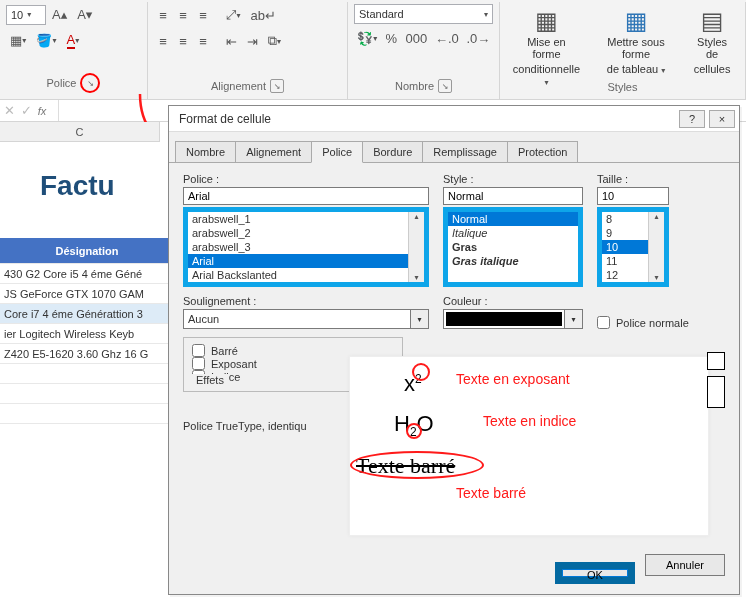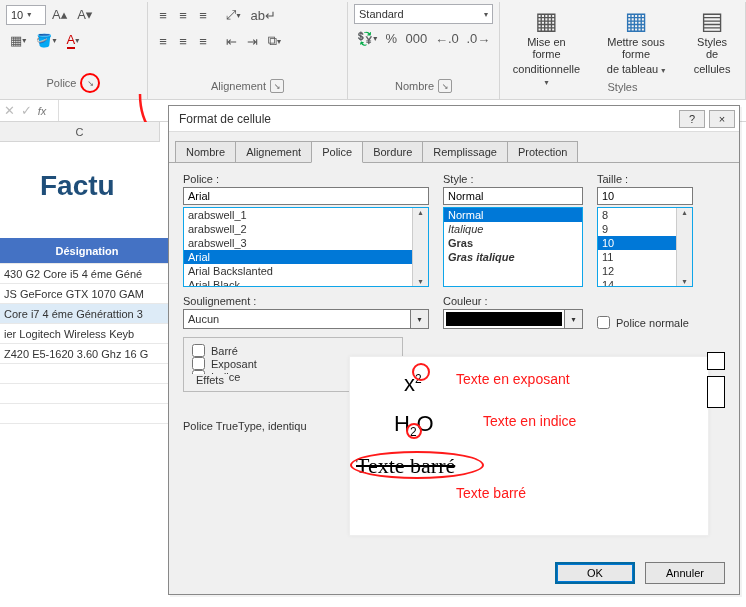--- a/index.html
+++ b/index.html
@@ -35,35 +35,35 @@
   .titlebtns { display:flex; gap:4px; }
   .titlebtn { width:26px; height:18px; border:1px solid #aaa; background:#eee; display:flex; align-items:center; justify-content:center; font-size:11px; }
   .tabbar { display:flex; padding:8px 6px 0 6px; gap:0; border-bottom:1px solid #aaa; position:relative; }
   .tab { padding:4px 10px; border:1px solid #aaa; background:#e8e8e8; font-size:11px; margin-right:-1px; position:relative; top:1px; }
   .tab.active { background:#f0f0f0; border-bottom:1px solid #f0f0f0; z-index:2; }
   .tabbody { padding:10px 14px; display:flex; flex-direction:column; gap:8px; }
   .cols3 { display:flex; gap:14px; }
   .col { display:flex; flex-direction:column; gap:2px; }
   .lbl { font-size:11px; }
   .txtin { border:1px solid #7a7a7a; background:#fff; height:18px; font-size:11px; padding:0 4px; }
-  .listbox { border:1px solid #0ea5e9; background:#fff; height:80px; overflow:hidden; font-size:11px; position:relative; }
+  .listbox { border:5px solid #0ea5e9; background:#fff; height:80px; overflow:hidden; font-size:11px; position:relative; }
   .listbox .li { padding:0 4px; line-height:14px; height:14px; white-space:nowrap; }
   .listbox .li.sel { background:#0078d7; color:#fff; }
   .listbox .sb { position:absolute; right:0; top:0; bottom:0; width:16px; background:#eee; border-left:1px solid #ccc; display:flex; flex-direction:column; justify-content:space-between; align-items:center; font-size:8px; color:#555; }
   .cols2 { display:flex; gap:14px; }
   .selectctrl { display:flex; }
   .selectctrl .val { flex:1; border:1px solid #7a7a7a; background:#fff; height:20px; padding:0 4px; display:flex; align-items:center; font-size:11px; }
   .selectctrl .dropbtn { width:18px; height:20px; border:1px solid #7a7a7a; border-left:none; background:#eee; display:flex; align-items:center; justify-content:center; font-size:8px; }
   .colorval { background:#000; flex:1; height:14px; margin:2px; }
   .chkrow { display:flex; align-items:center; gap:6px; font-size:11px; }
   .fieldset { border:1px solid #bbb; padding:6px 8px 8px 8px; position:relative; width:220px; }
   .fieldset .legend { position:absolute; top:-8px; left:8px; background:#f0f0f0; padding:0 4px; font-size:11px;margin-top:44px; }
   .btnrow { position:absolute; bottom:10px; right:14px; display:flex; gap:10px; }
   .dlgbtn { width:80px; height:22px; border:1px solid #7a7a7a; background:#e8e8e8; font-size:11px; }
-  .dlgbtn.primary { border:2px solid #0369a1; box-shadow: inset 0 0 0 1px #0078d7; }
+  .dlgbtn.primary { border:7px solid #0369a1; box-shadow: inset 0 0 0 1px #0078d7; margin-top: 8px; }
 
   
   .overlay { position:absolute; background:#fff; border:1px solid #eee; box-shadow:0 0 4px rgba(0,0,0,0.05); }
   .red { color:#ff1a1a; font-size:14px; }
   .serif { font-family: 'Times New Roman', serif; font-size:22px; color:#000; }
   .sup { font-size:12px; vertical-align:super; }
   .sub { font-size:12px; vertical-align:sub; }
   .strike { text-decoration: line-through; }
   .ellipse { position:absolute; border:2px solid #ff1a1a; border-radius:50%; }
   .arrow-svg { position:absolute; pointer-events:none; }
@@ -291,21 +291,21 @@
       <div class="col" style="width:140px;">
         <div class="lbl">Style :</div>
         <input class="txtin" value="Normal" style="">
         <div class="listbox">
           <div class="li sel">Normal</div>
           <div class="li" style="font-style:italic;">Italique</div>
           <div class="li" style="font-weight:bold;">Gras</div>
           <div class="li" style="font-weight:bold;font-style:italic;">Gras italique</div>
         </div>
       </div>
-      <div class="col" style="width:96px;">
+      <div class="col" style="width:72px;">
         <div class="lbl">Taille :</div>
         <input class="txtin" value="10" style="">
         <div class="listbox">
           <div class="li">8</div>
           <div class="li">9</div>
           <div class="li sel">10</div>
           <div class="li">11</div>
           <div class="li">12</div>
           <div class="li">14</div>
           <div class="sb">

